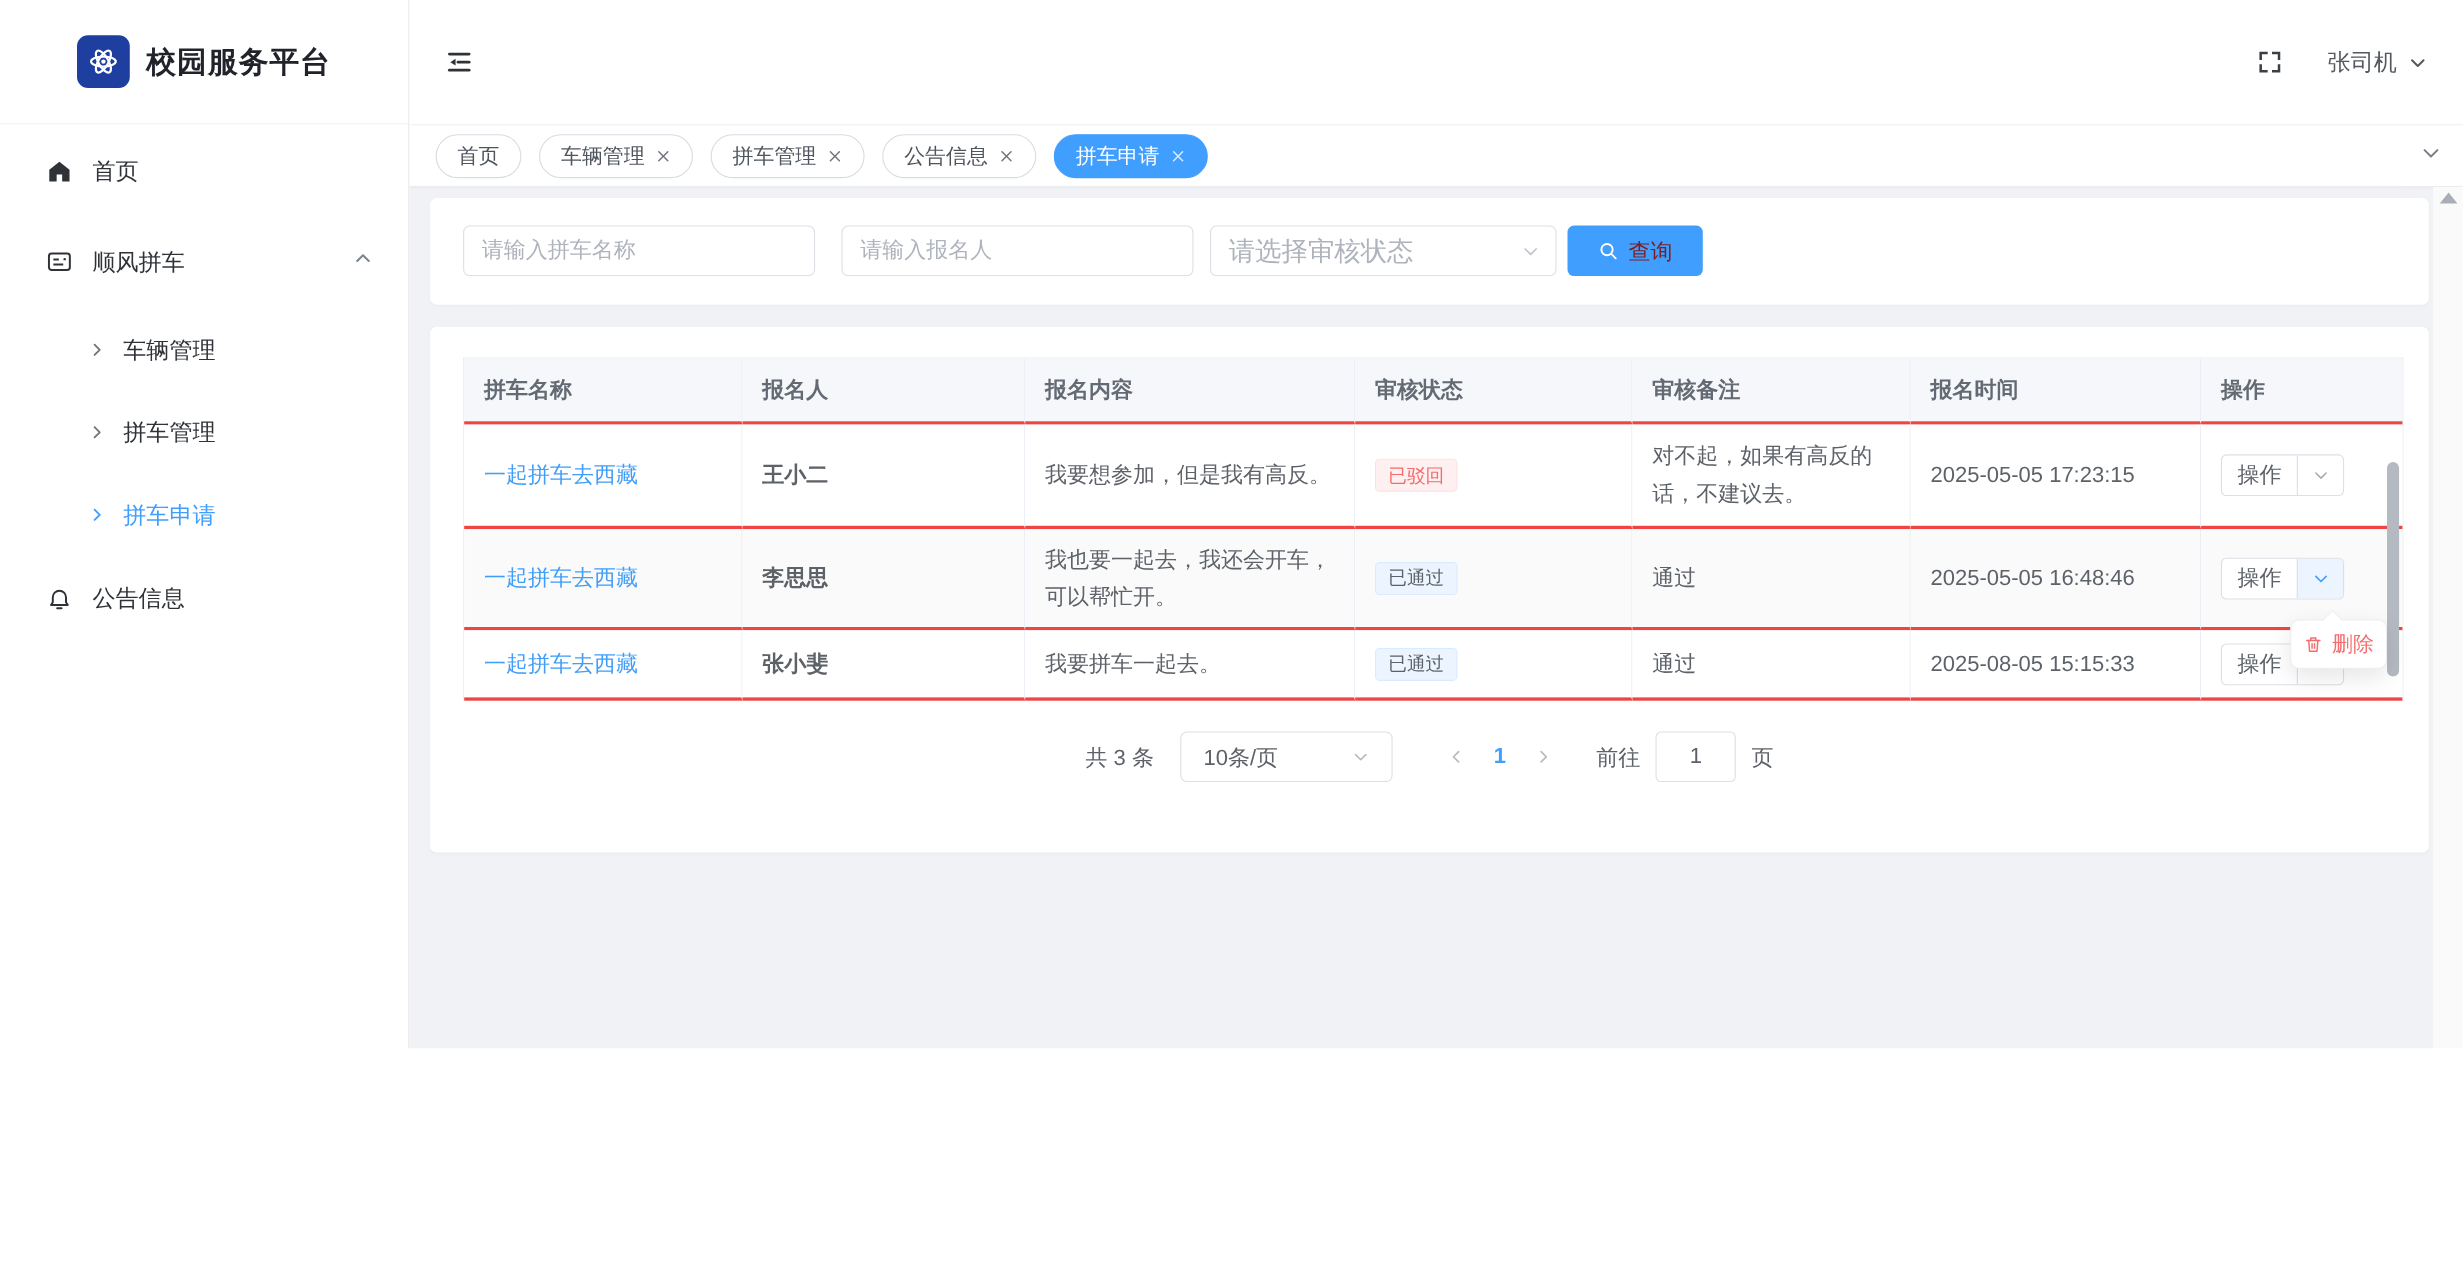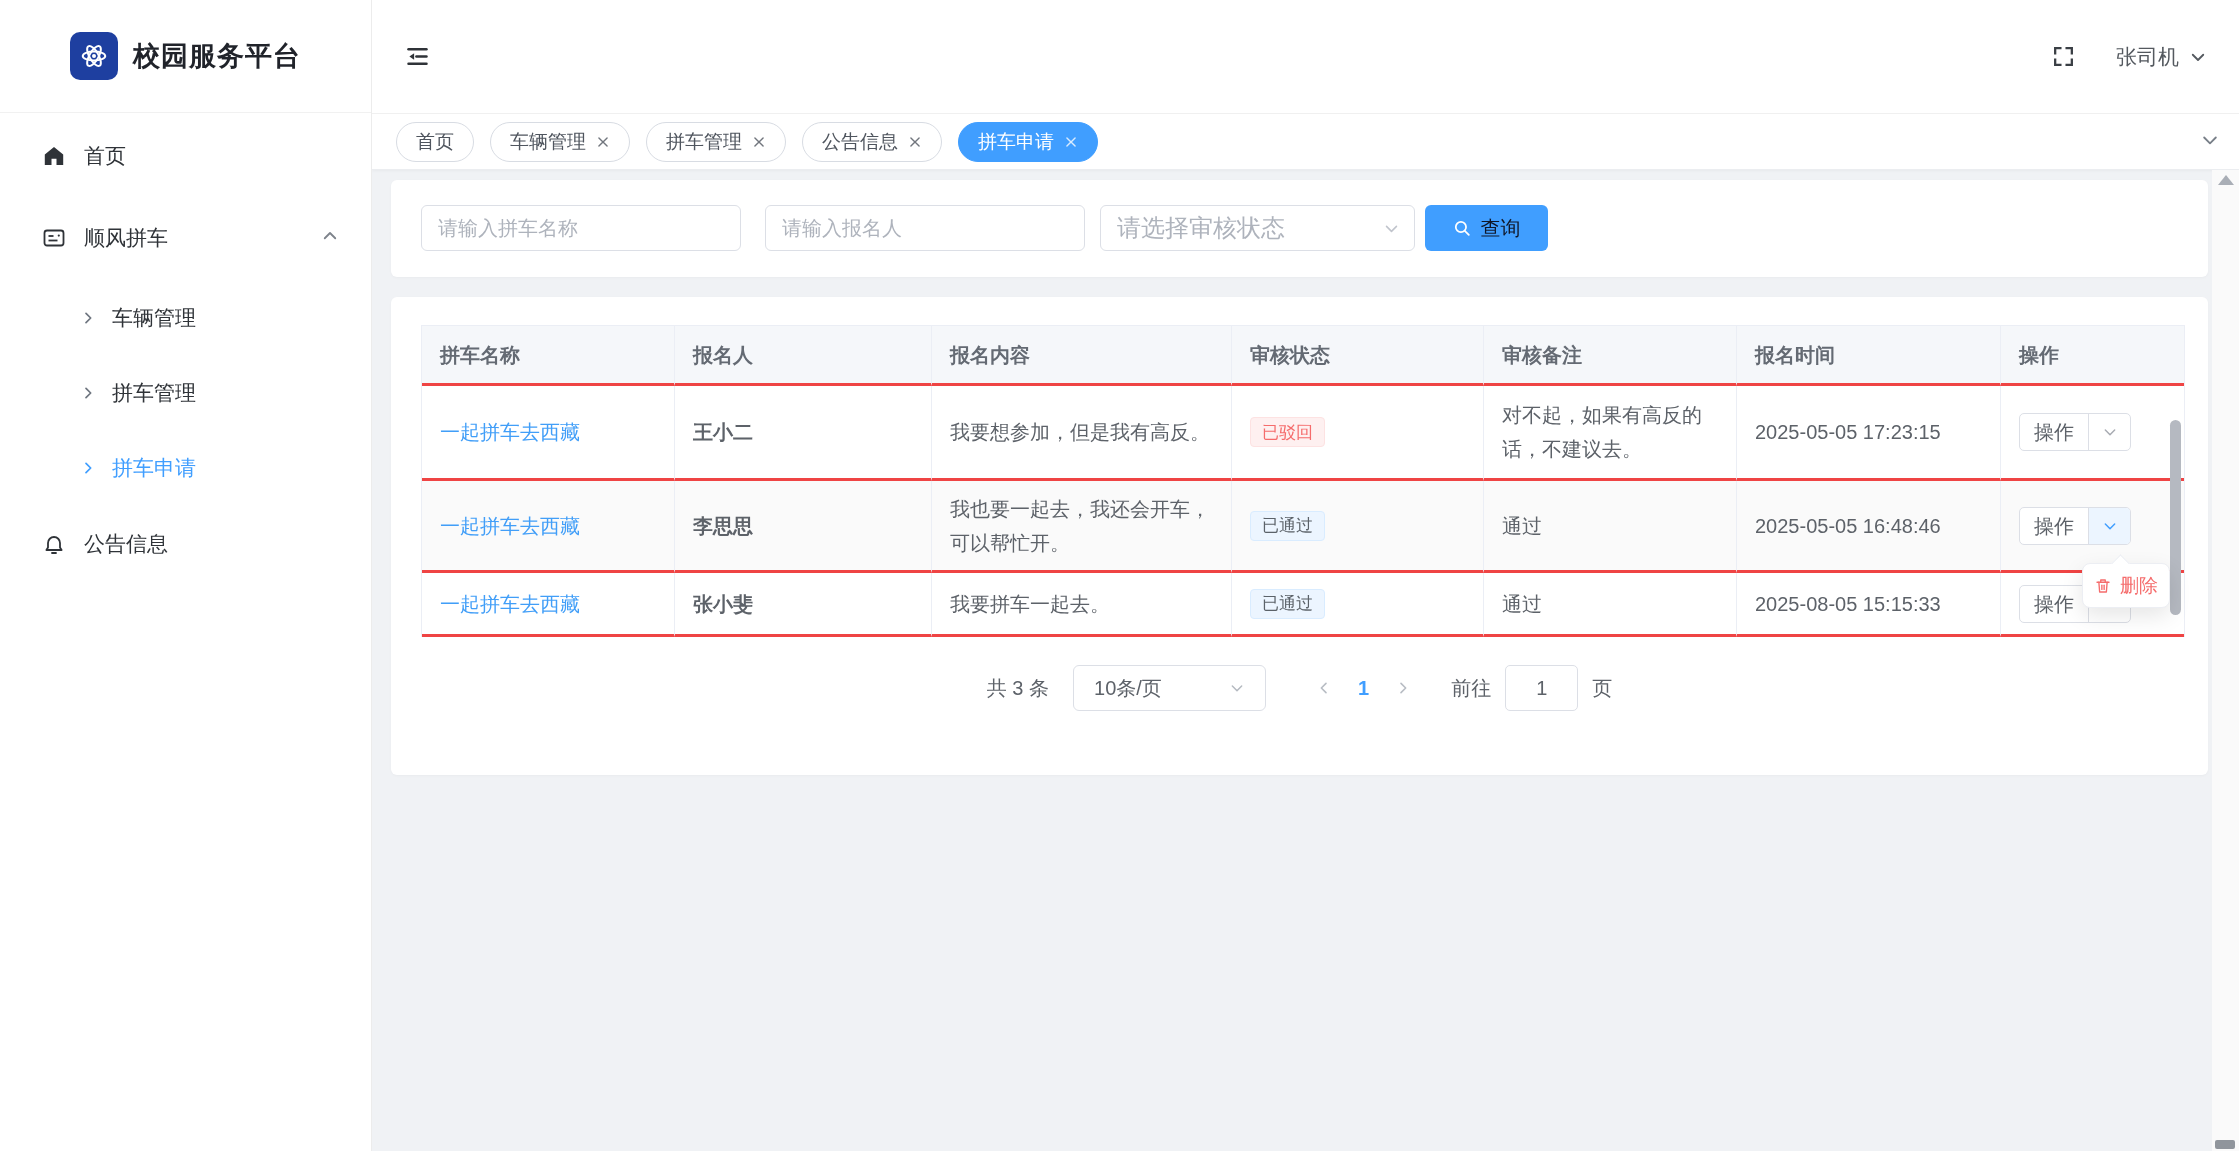--- a/index.html
+++ b/index.html
@@ -1,18 +1,18 @@
 <!DOCTYPE html>
 <html><head>
 <meta charset="utf-8">
 <style>
   * { margin:0; padding:0; box-sizing:border-box; }
   html,body { width:2239px; height:1151px; }
   body { font-family:"Liberation Sans","DejaVu Sans",sans-serif; background:#fff; overflow:hidden; }
-  #app { position:relative; width:2239px; height:1151px; overflow:hidden; background:#fff; }
+  #app { position:relative; width:2239px; height:953px; overflow:hidden; background:#fff; }
 
   
   .sidebar { position:absolute; left:0; top:0; width:372px; height:1151px; background:#fff; border-right:1px solid #ececec; z-index:5; }
   .logo { height:113px; display:flex; align-items:center; justify-content:center; gap:15px; border-bottom:1px solid #f1f1f1; }
   .logo-badge { width:48px; height:48px; border-radius:10px; background:#1e3fa0; display:flex; align-items:center; justify-content:center; color:#fff; }
   .logo-text { font-size:27px; font-weight:700; color:#20232a; letter-spacing:1px; }
   .mi { height:56px; display:flex; align-items:center; padding-left:42px; gap:18px; font-size:21px; color:#2f3338; cursor:pointer; }
   .mi .mi-caret { margin-left:auto; margin-right:32px; color:#7d838b; }
   .mi-icon { color:#2f3338; display:flex; }
   #mi-home { margin-top:15px; }
@@ -41,21 +41,21 @@
   
   .content { position:absolute; left:372px; top:170px; width:1840px; height:981px; background:#f0f2f5; }
   .card { position:absolute; background:#fff; border-radius:6px; box-shadow:0 1px 3px rgba(0,0,0,.03); }
   .search-card { left:19px; top:10px; width:1817px; height:97px; }
   .filters { position:absolute; left:30px; top:25px; display:flex; align-items:center; }
   .f-input { width:320px; height:46px; border:1px solid #dcdfe6; border-radius:6px; padding:0 16px; font-size:20px; color:#606266; outline:none; background:#fff; }
   .f-input::placeholder { color:#aeb3bc; }
   .f-in1 { margin-right:24px; } .f-in2 { margin-right:15px; }
   .f-select { width:315px; height:46px; border:1px solid #dcdfe6; border-radius:6px; display:flex; align-items:center; padding:0 14px 0 16px; font-size:24px; color:#aeb3bc; background:#fff; margin-right:10px; cursor:pointer; }
   .f-select .sel-caret { margin-left:auto; color:#c0c4cc; display:flex; }
-  .search-btn { width:123px; height:46px; background:#409eff; border:none; border-radius:6px; color:#0f172a; font-size:20px; display:flex; align-items:center; justify-content:center; gap:9px; cursor:pointer; }
+  .search-btn { width:123px; height:46px; background:#409eff; border:none; border-radius:6px; color:#7f1d1d; font-size:20px; display:flex; align-items:center; justify-content:center; gap:9px; cursor:pointer; }
 
   .table-card { left:19px; top:127px; width:1817px; height:478px; }
   .dtable { position:absolute; left:30px; top:28px; width:1764px; border:1px solid #ebeef5; border-bottom:none; }
   .trow { display:flex; }
   .tcell { border-right:1px solid #ebeef5; border-bottom:3px solid #ef4444; padding:0 18px; display:flex; align-items:center; font-size:20px; color:#5d6269; line-height:34px; background:#fff; }
   .tcell:last-child { border-right:none; }
   .c1{width:253px;} .c2{width:257px;font-weight:bold;} .c3{width:300px;} .c4{width:252px;} .c5{width:253px;} .c6{width:264px;} .c7{width:183px;}
   .trow.head .tcell { height:60px; background:#f5f7fa; color:#646a73; font-weight:700; }
   .trow.r1 .tcell { height:95px; }
   .trow.r2 .tcell { height:92px; background:#fafafa; }

